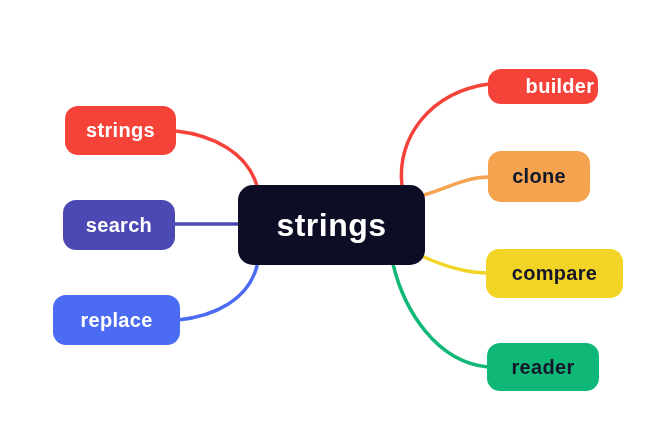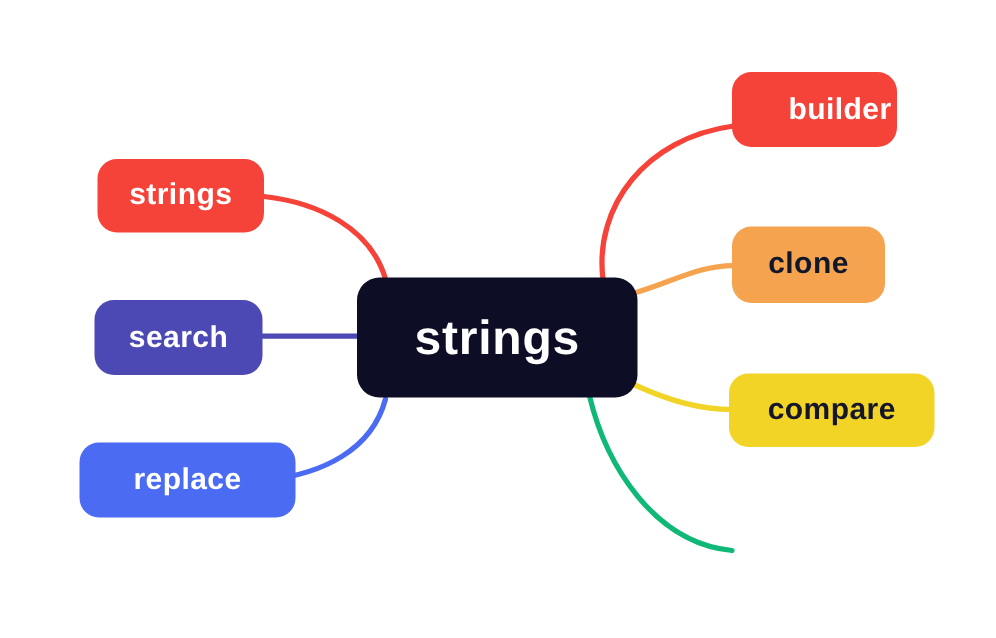--- a/index.html
+++ b/index.html
@@ -64,30 +64,33 @@
   </div>
 
   <div class="node" style="left: 65px; top: 106px; width: 111px; height: 49px; background-color: rgb(245, 67, 58);">
     <span class="label" style="color: rgb(255, 255, 255);">strings</span>
   </div>
 
   <div class="node" style="left: 63px; top: 200px; width: 112px; height: 50px; background-color: rgb(77, 73, 180); justify-content: center;">
     <span class="label" style="color: rgb(255, 255, 255);">search</span>
   </div>
 
-  <div class="node" style="left: 53px; top: 295px; width: 144px; height: 50px; background-color: rgb(74, 107, 242);">
+  <div class="node" style="left: 53px; top: 295px; width: 127px; height: 50px; background-color: rgb(74, 107, 242);">
     <span class="label" style="color: rgb(255, 255, 255);">replace</span>
   </div>
 
-  <div class="node" style="left: 488px; top: 48px; width: 110px; height: 50px; background-color: rgb(245, 67, 58); padding-left: 34px;">
+  <div class="node" style="left: 488px; top: 69px; width: 110px; height: 35px; background-color: rgb(245, 67, 58); padding-left: 34px;">
     <span class="label" style="color: rgb(255, 255, 255);">builder</span>
   </div>
 
   <div class="node" style="left: 488px; top: 151px; width: 102px; height: 51px; background-color: rgb(245, 163, 78);">
     <span class="label" style="color: #0f172a;">clone</span>
   </div>
 
   <div class="node" style="left: 486px; top: 249px; width: 137px; height: 49px; background-color: rgb(242, 212, 38);">
     <span class="label" style="color: rgb(22, 22, 42);">compare</span>
   </div>
 
+  <div class="node" style="left: 487px; top: 343px; width: 112px; height: 48px; background-color: rgb(16, 184, 120);">
+    <span class="label" style="color: rgb(22, 22, 42);">reader</span>
+  </div>
 
 </div>
 
 </body></html>

